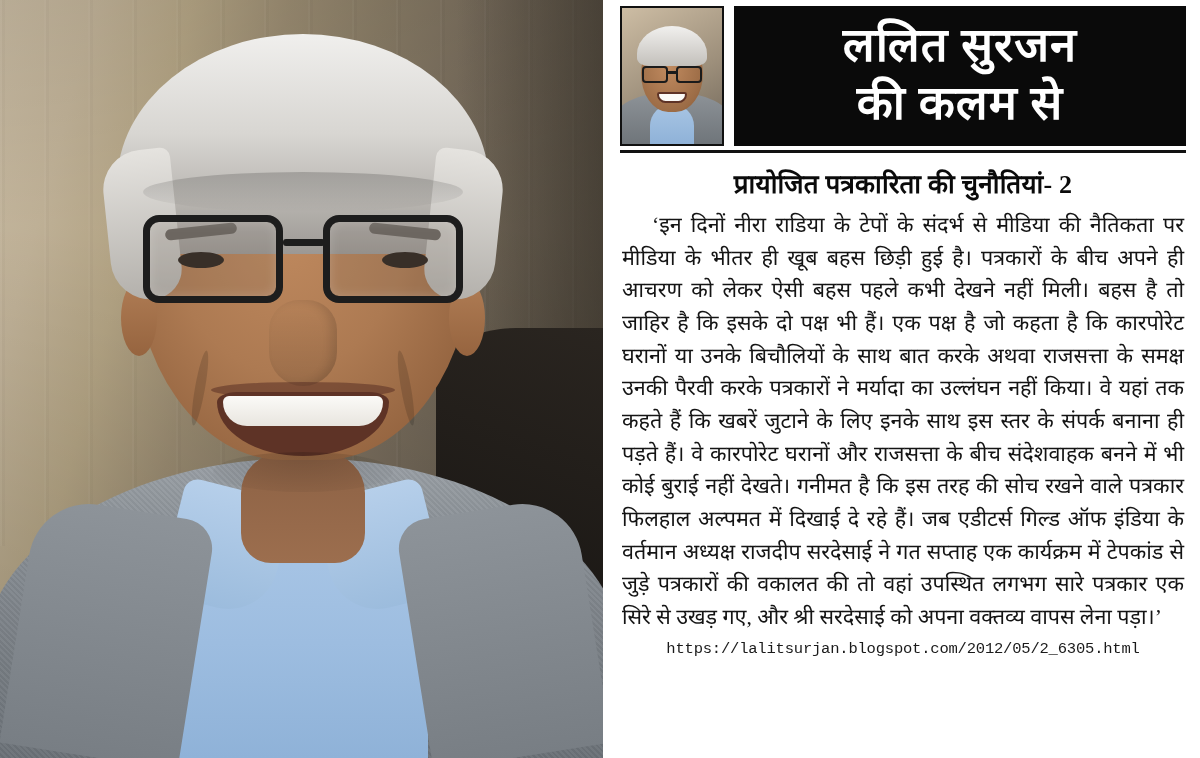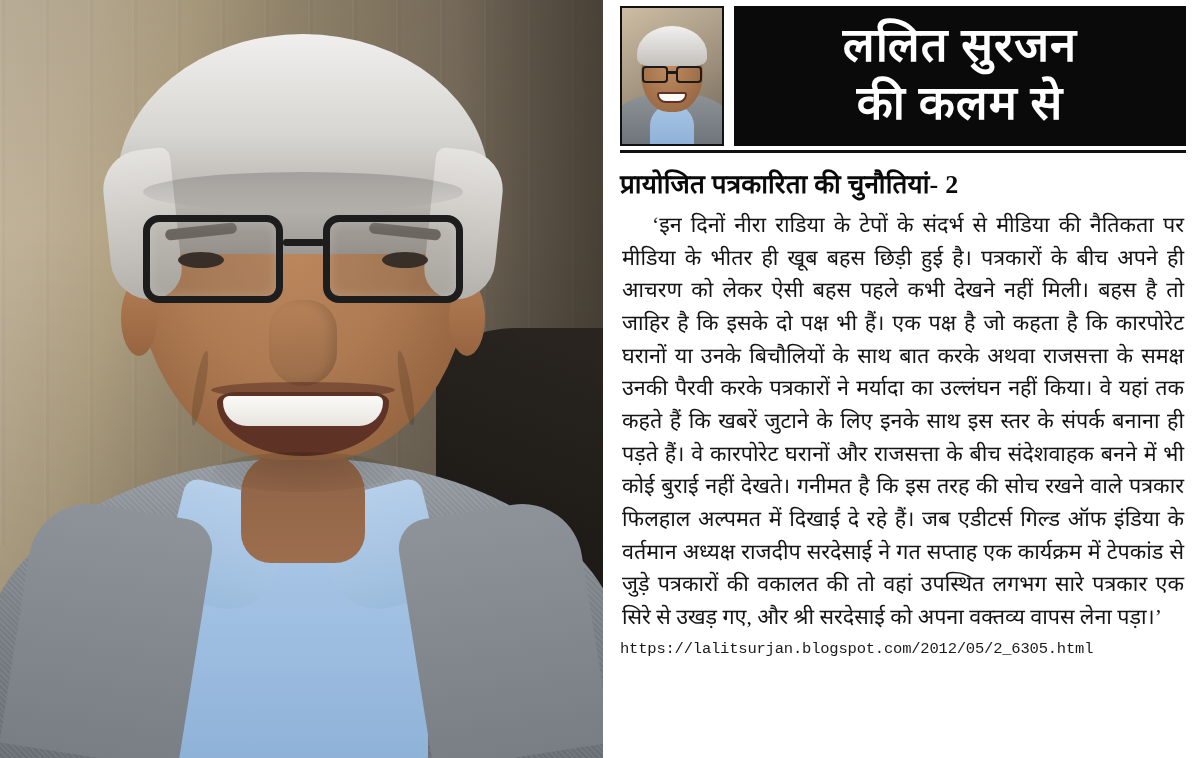--- a/index.html
+++ b/index.html
@@ -324,20 +324,21 @@
   .masthead-title .l2 {
     font-family: "Liberation Serif", serif;
     font-weight: 700;
     font-size: 47px;
     letter-spacing: 1px;
     white-space: nowrap;
   }
   .masthead-title .l2 { margin-top: 7px; }
 
   .headline {
+    text-align: center;
     font-family: "Liberation Serif", serif;
     font-weight: 700;
     font-size: 26px;
     color: #0a0a0a;
     padding: 12px 0 8px 0;
     letter-spacing: .2px;
   }
   .body-text {
     font-family: "Liberation Serif", serif;
     font-size: 21.5px;
@@ -350,21 +351,21 @@
   .body-text p { text-indent: 30px; }
   .pubinfo {
     text-align: center;
     font-family: "Liberation Serif", serif;
     font-weight: 700;
     font-size: 21px;
     color: #0a0a0a;
     padding-top: 10px;
   }
   .url {
-    text-align: left;
+    text-align: center;
     font-family: "Liberation Mono", monospace;
     font-size: 15.5px;
     color: #1a1a1a;
     padding-top: 6px;
     padding-bottom: 6px;
     letter-spacing: -0.2px;
   }
 </style>
 </head>
 <body>

